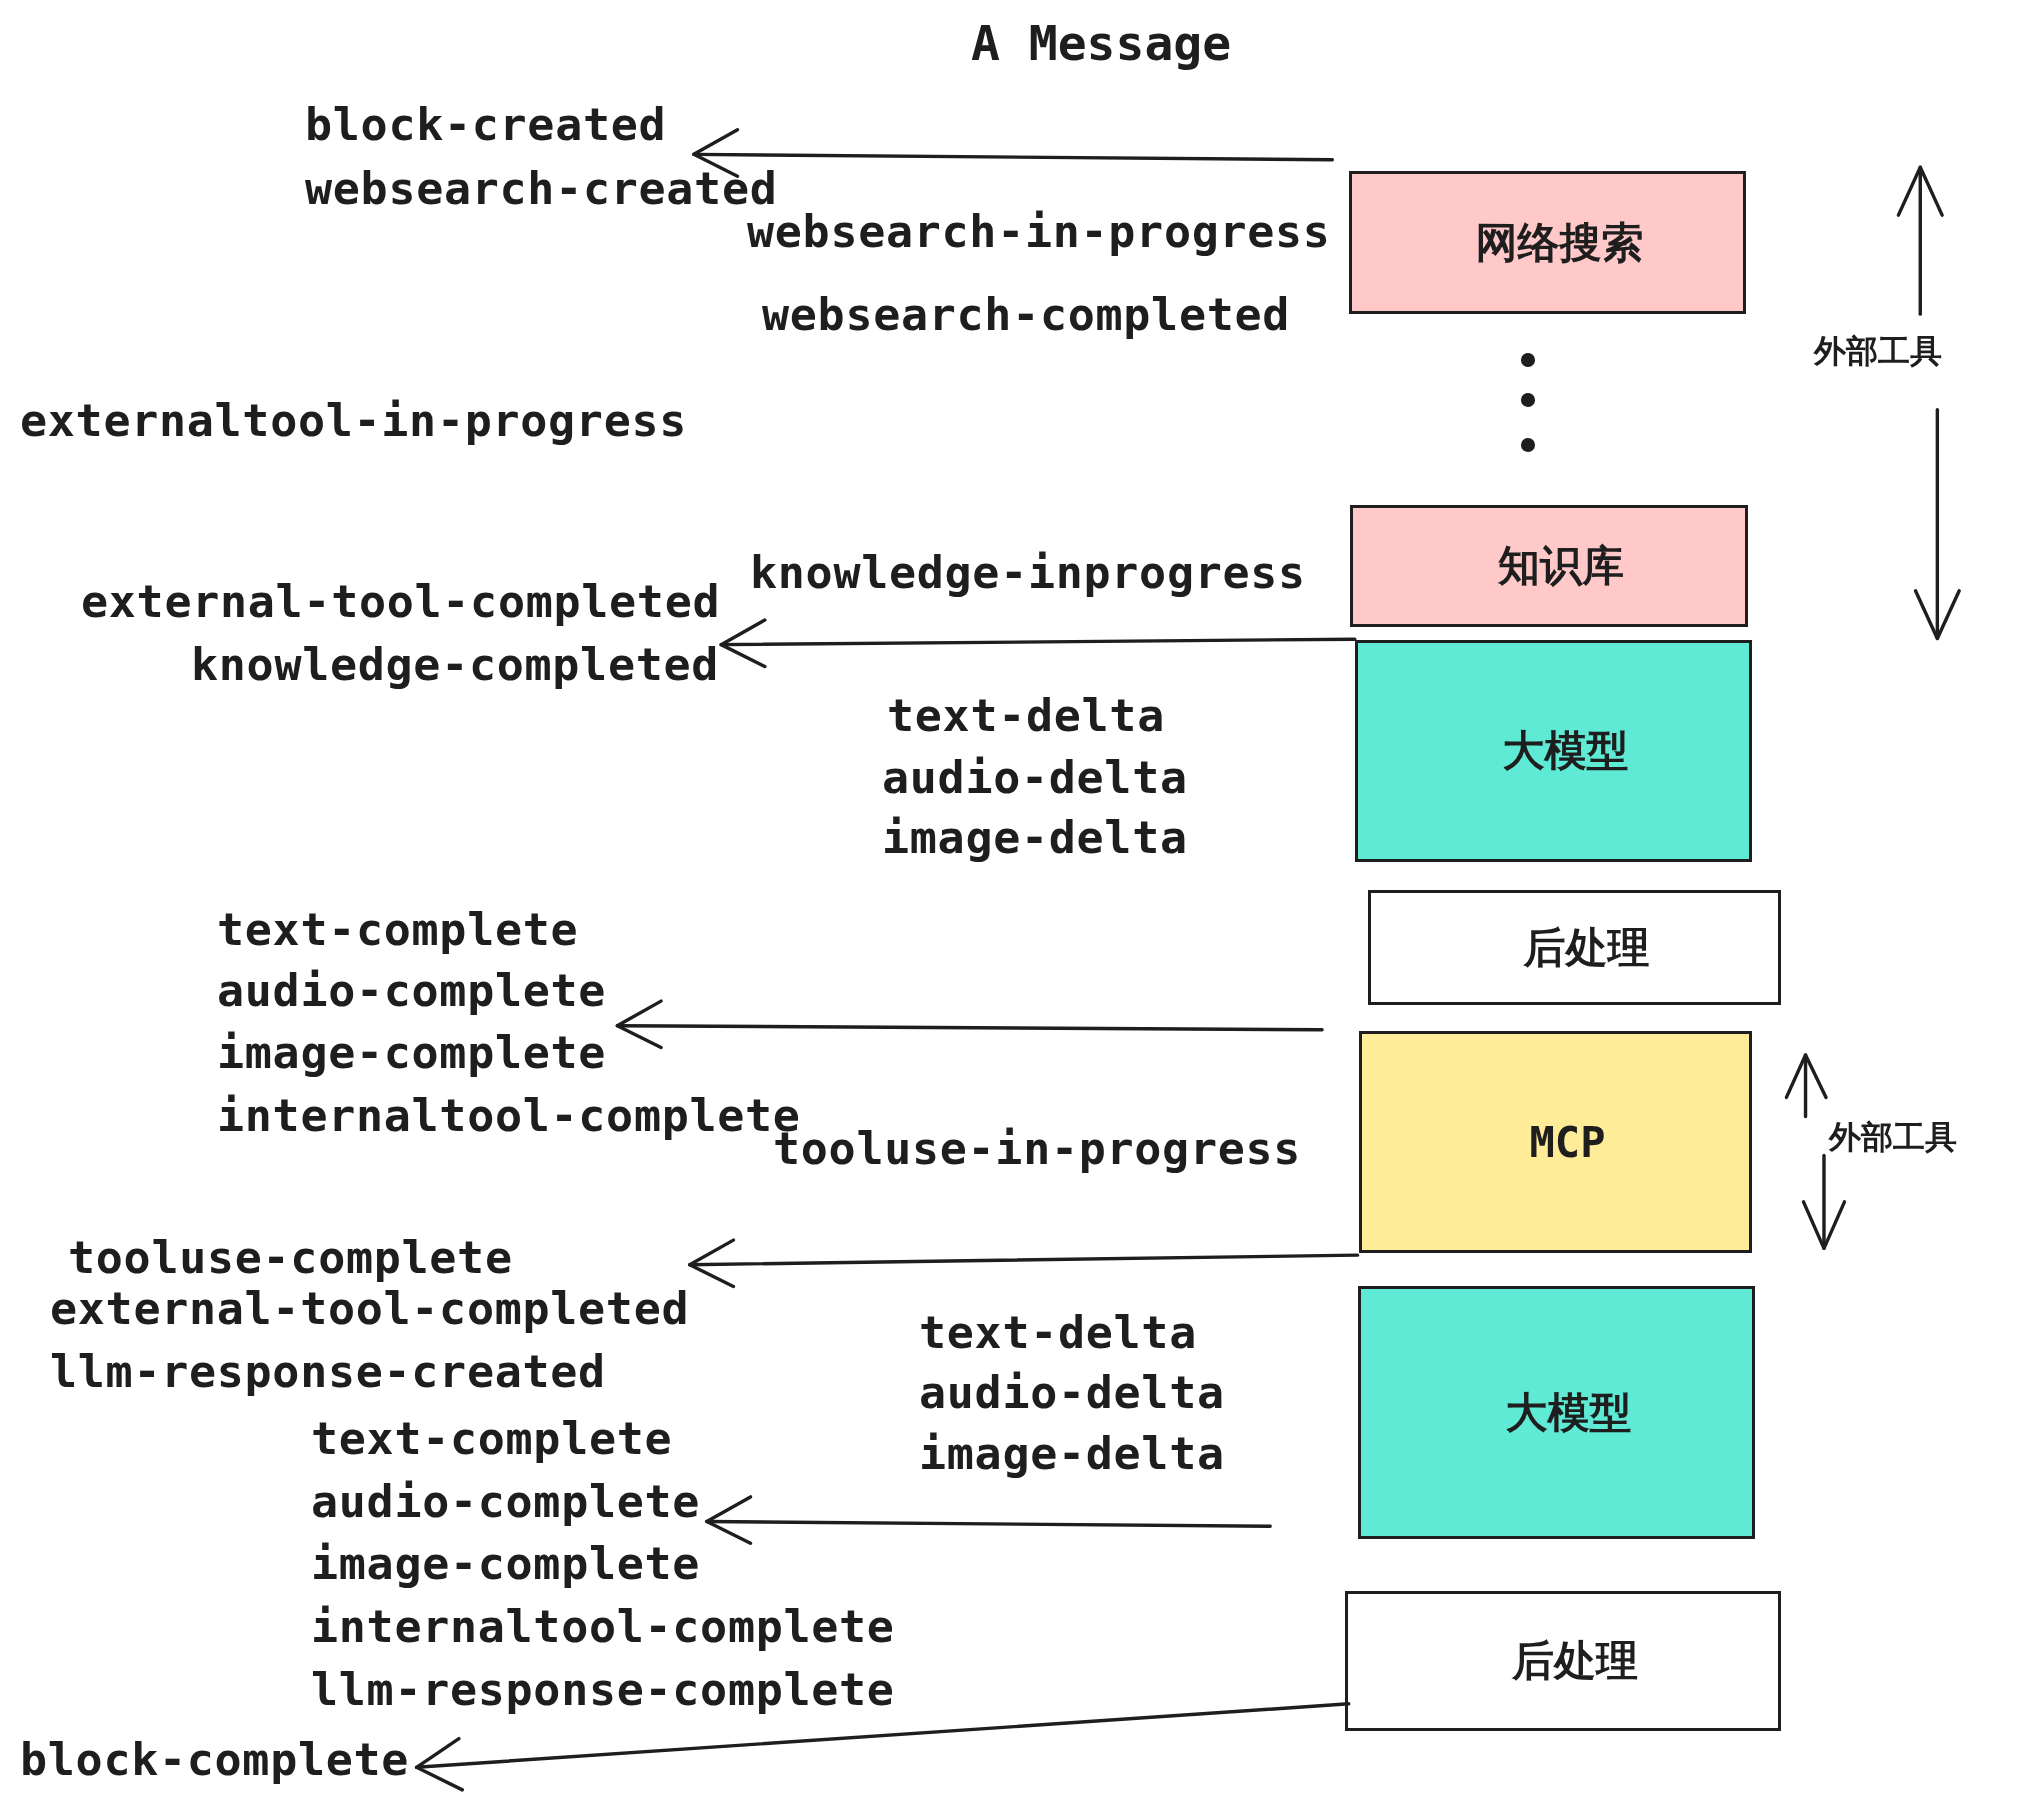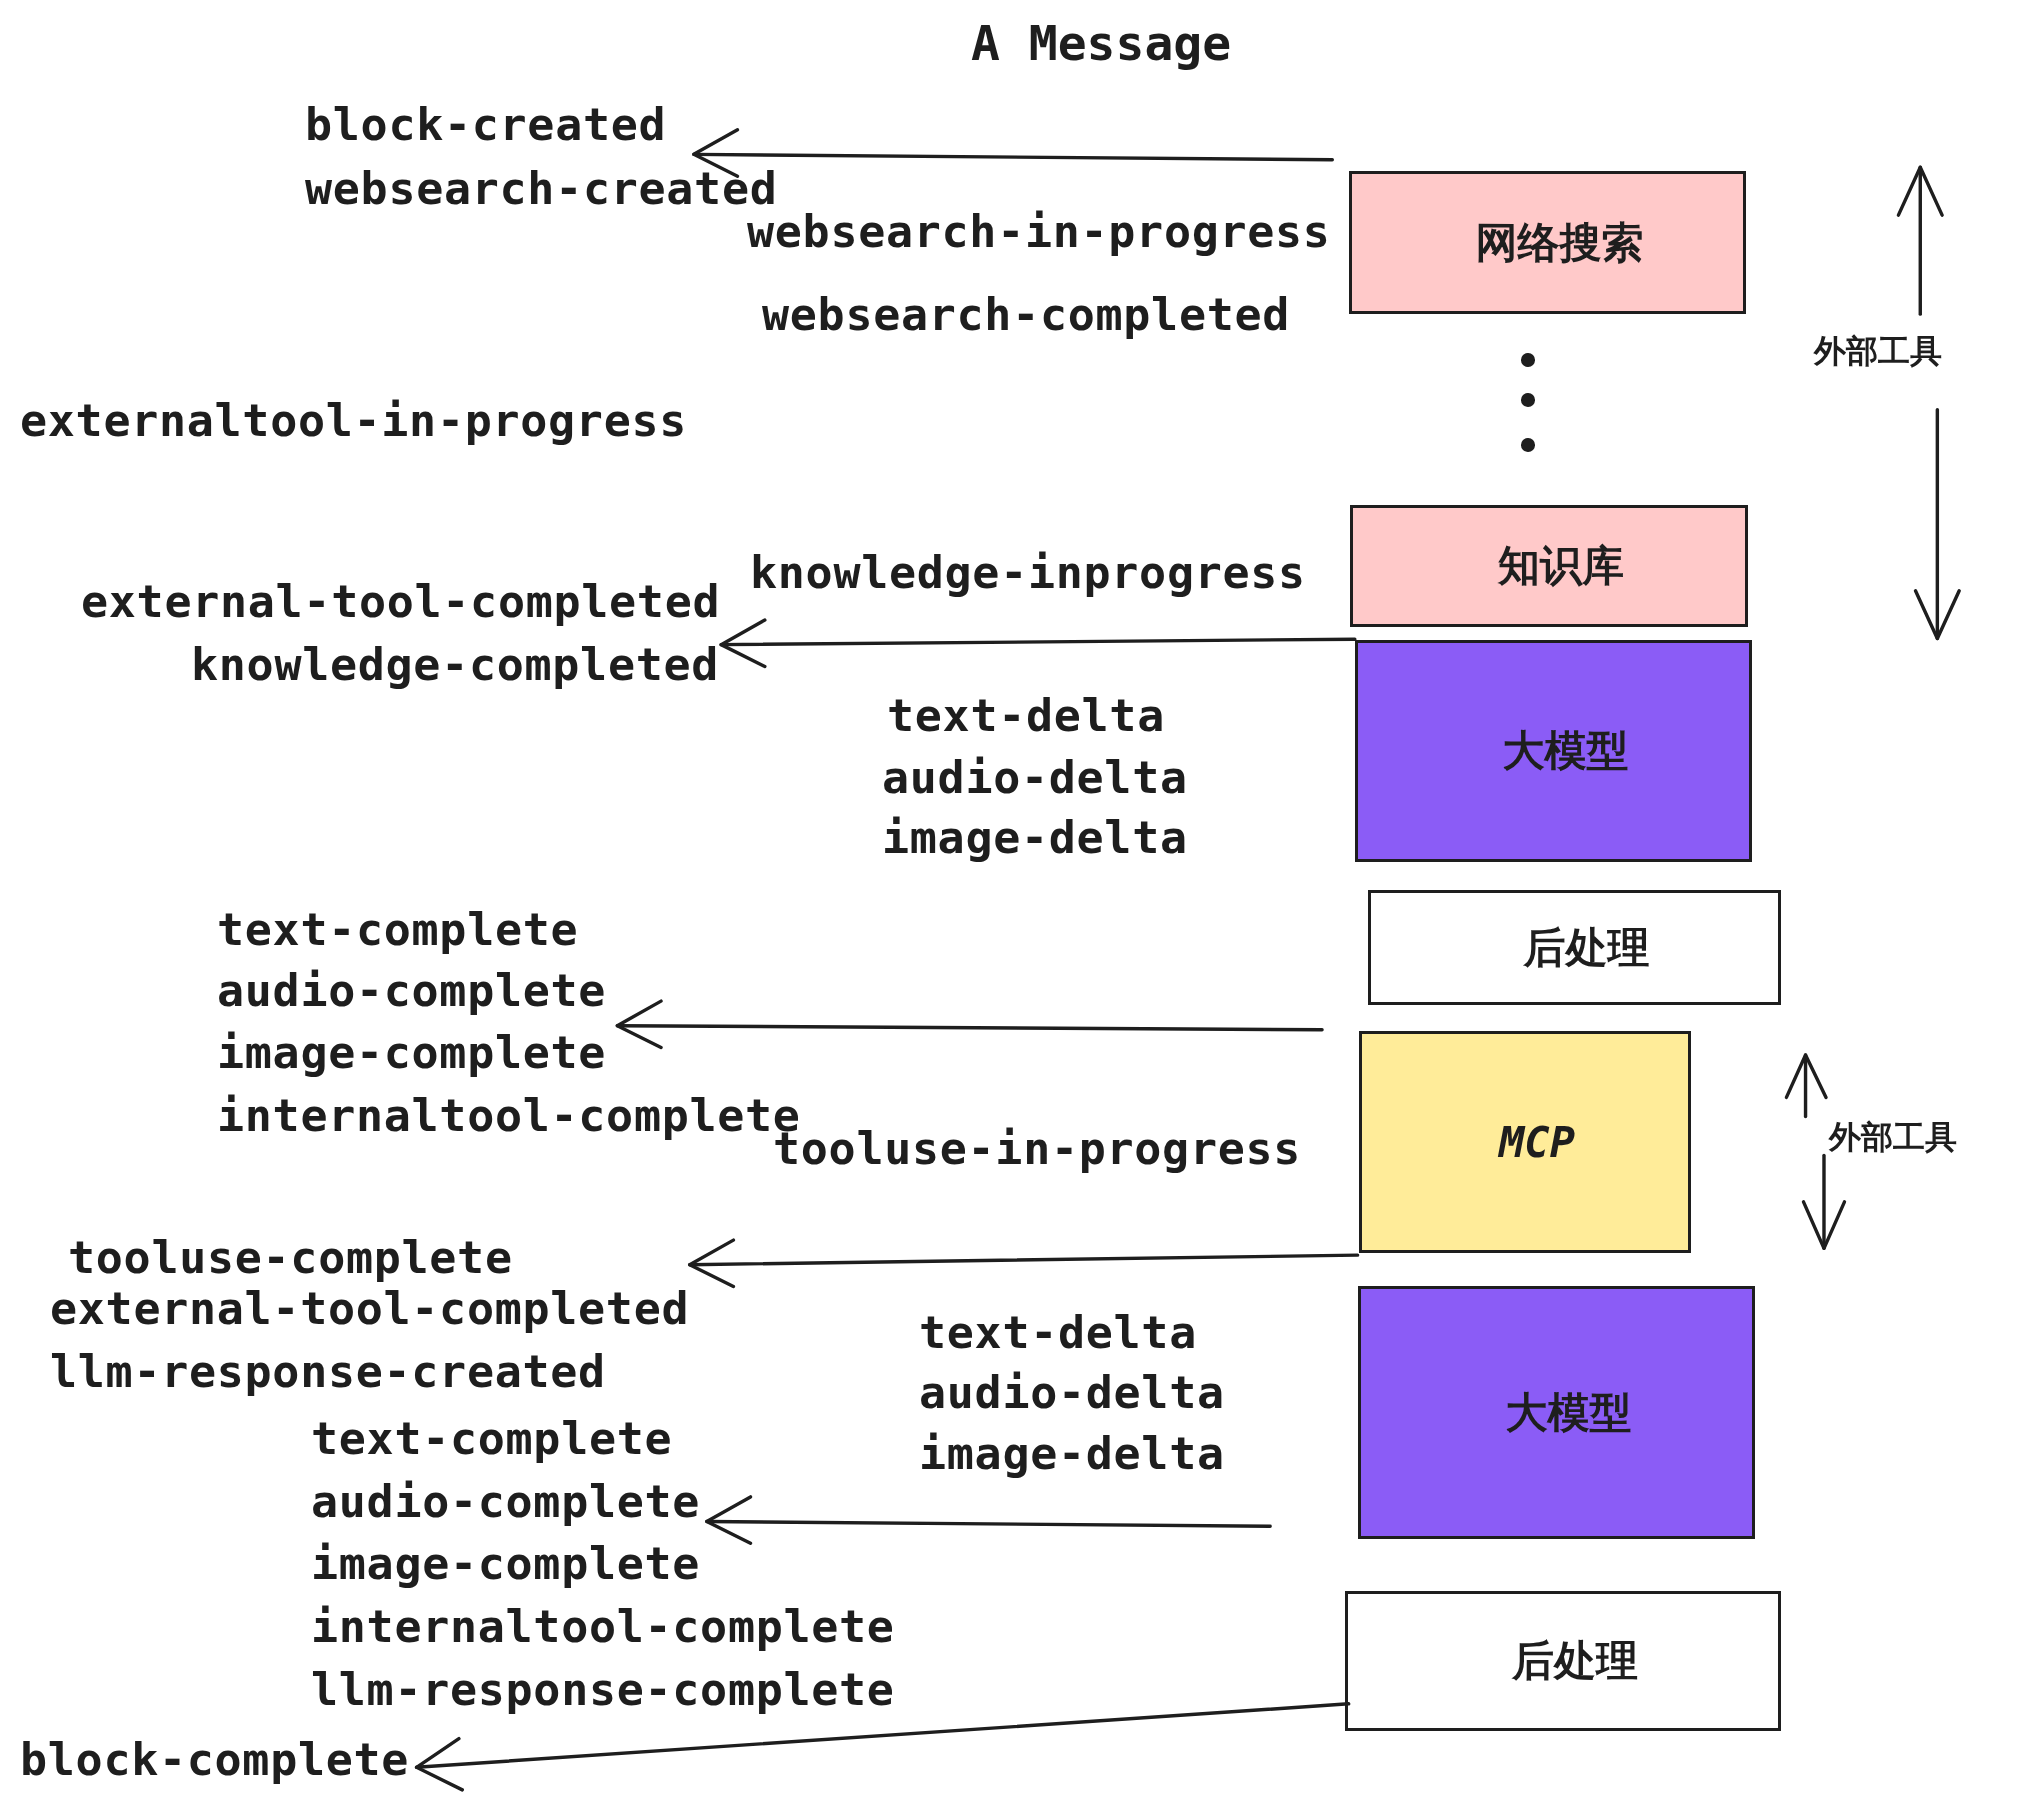--- a/index.html
+++ b/index.html
@@ -44,21 +44,21 @@
     font-size:42px;
     font-weight:600;
     color:#1e1e1e;
     white-space:nowrap;
   }
   .box-label.mono{
     font-family:"DejaVu Sans Mono", monospace;
     font-weight:700;
   }
   .fill-pink{background:#ffc9c9;}
-  .fill-green{background:#8b5cf6;align-items:center;}
+  .fill-green{background:#5eead4;align-items:center;}
   .fill-yellow{background:#ffec99;}
   .fill-white{background:#ffffff;}
   .side-label{
     position:absolute;
     font-family:"Liberation Sans", sans-serif;
     font-size:32px;
     font-weight:700;
     color:#1e1e1e;
     white-space:nowrap;
   }
@@ -122,21 +122,21 @@
   </div>
   <div class="diagram-box fill-pink" style="left:1350px; top:505px;  width:398px; height:122px;">
     <span class="box-label">知识库</span>
   </div>
   <div class="diagram-box fill-green" style="left:1355px; top:640px;  width:397px; height:222px;">
     <span class="box-label">大模型</span>
   </div>
   <div class="diagram-box fill-white" style="left:1368px; top:890px; width:413px; height:115px;">
     <span class="box-label">后处理</span>
   </div>
-  <div class="diagram-box fill-yellow" style="left:1359px; top:1031px; width:332px; height:222px;font-style:italic;">
+  <div class="diagram-box fill-yellow" style="left:1359px; top:1031px; width:393px; height:222px;">
     <span class="box-label mono">MCP</span>
   </div>
   <div class="diagram-box fill-green" style="left:1358px; top:1286px; width:397px; height:253px;">
     <span class="box-label">大模型</span>
   </div>
   <div class="diagram-box fill-white" style="left:1345px; top:1591px; width:436px; height:140px;">
     <span class="box-label">后处理</span>
   </div>
 
   <div class="dot" style="left:1521px; top:353px;"></div>

